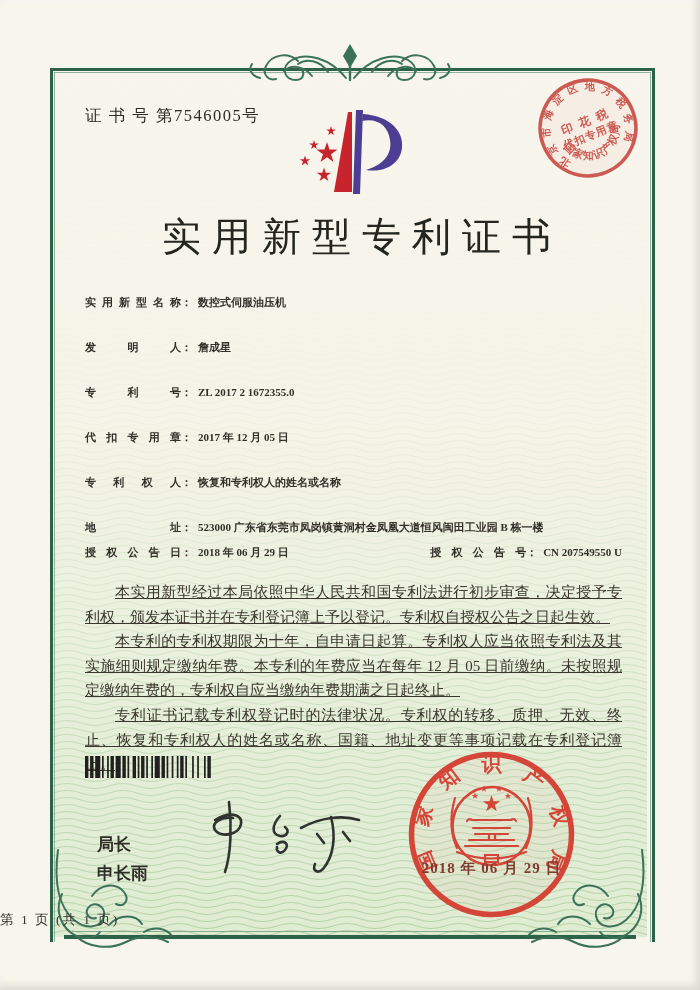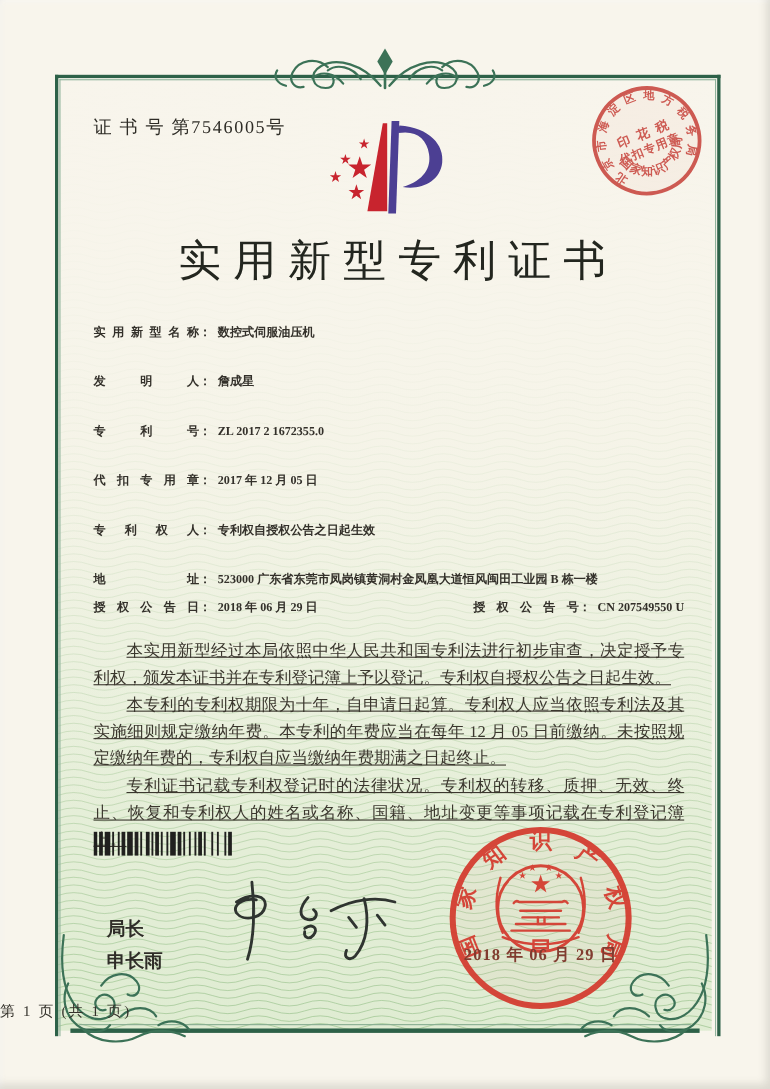--- a/index.html
+++ b/index.html
@@ -268,21 +268,21 @@
       <span class="fvalue">ZL 2017 2 1672355.0</span>
     </div>
     <div class="frow">
       <span class="flabel">代扣专用章</span>
         <span class="fcolon">：</span>
       <span class="fvalue">2017 年 12 月 05 日</span>
     </div>
     <div class="frow">
       <span class="flabel">专利权人</span>
         <span class="fcolon">：</span>
-      <span class="fvalue">专利权自授权公告之日起生效</span>
+      <span class="fvalue">恢复和专利权人的姓名或名称</span>
     </div>
     <div class="frow frow-address">
       <span class="flabel">地址</span>
         <span class="fcolon">：</span>
       <span class="fvalue">523000 广东省东莞市凤岗镇黄洞村金凤凰大道恒风闽田工业园 B 栋一楼</span>
     </div>
     <div class="grant-row">
       <div class="gpair">
         <span class="flabel">授权公告日</span>
           <span class="fcolon">：</span>

